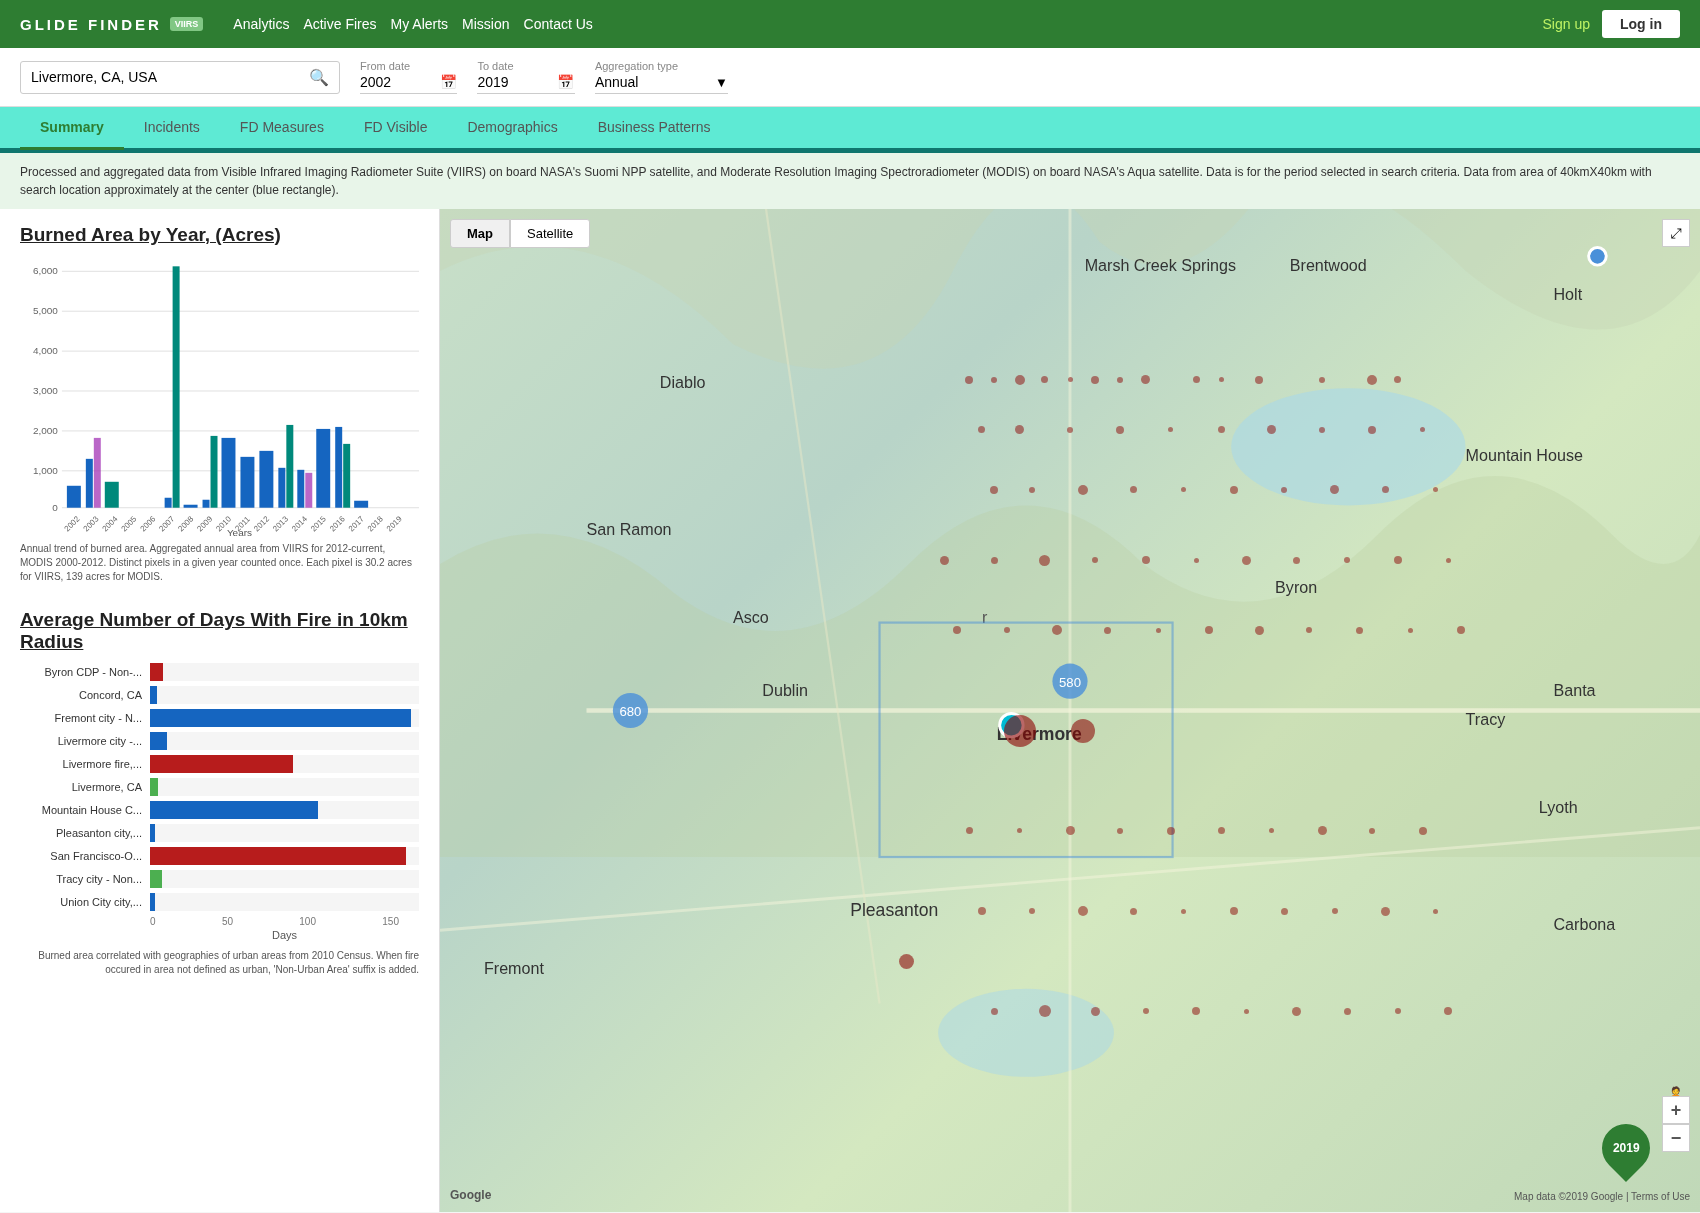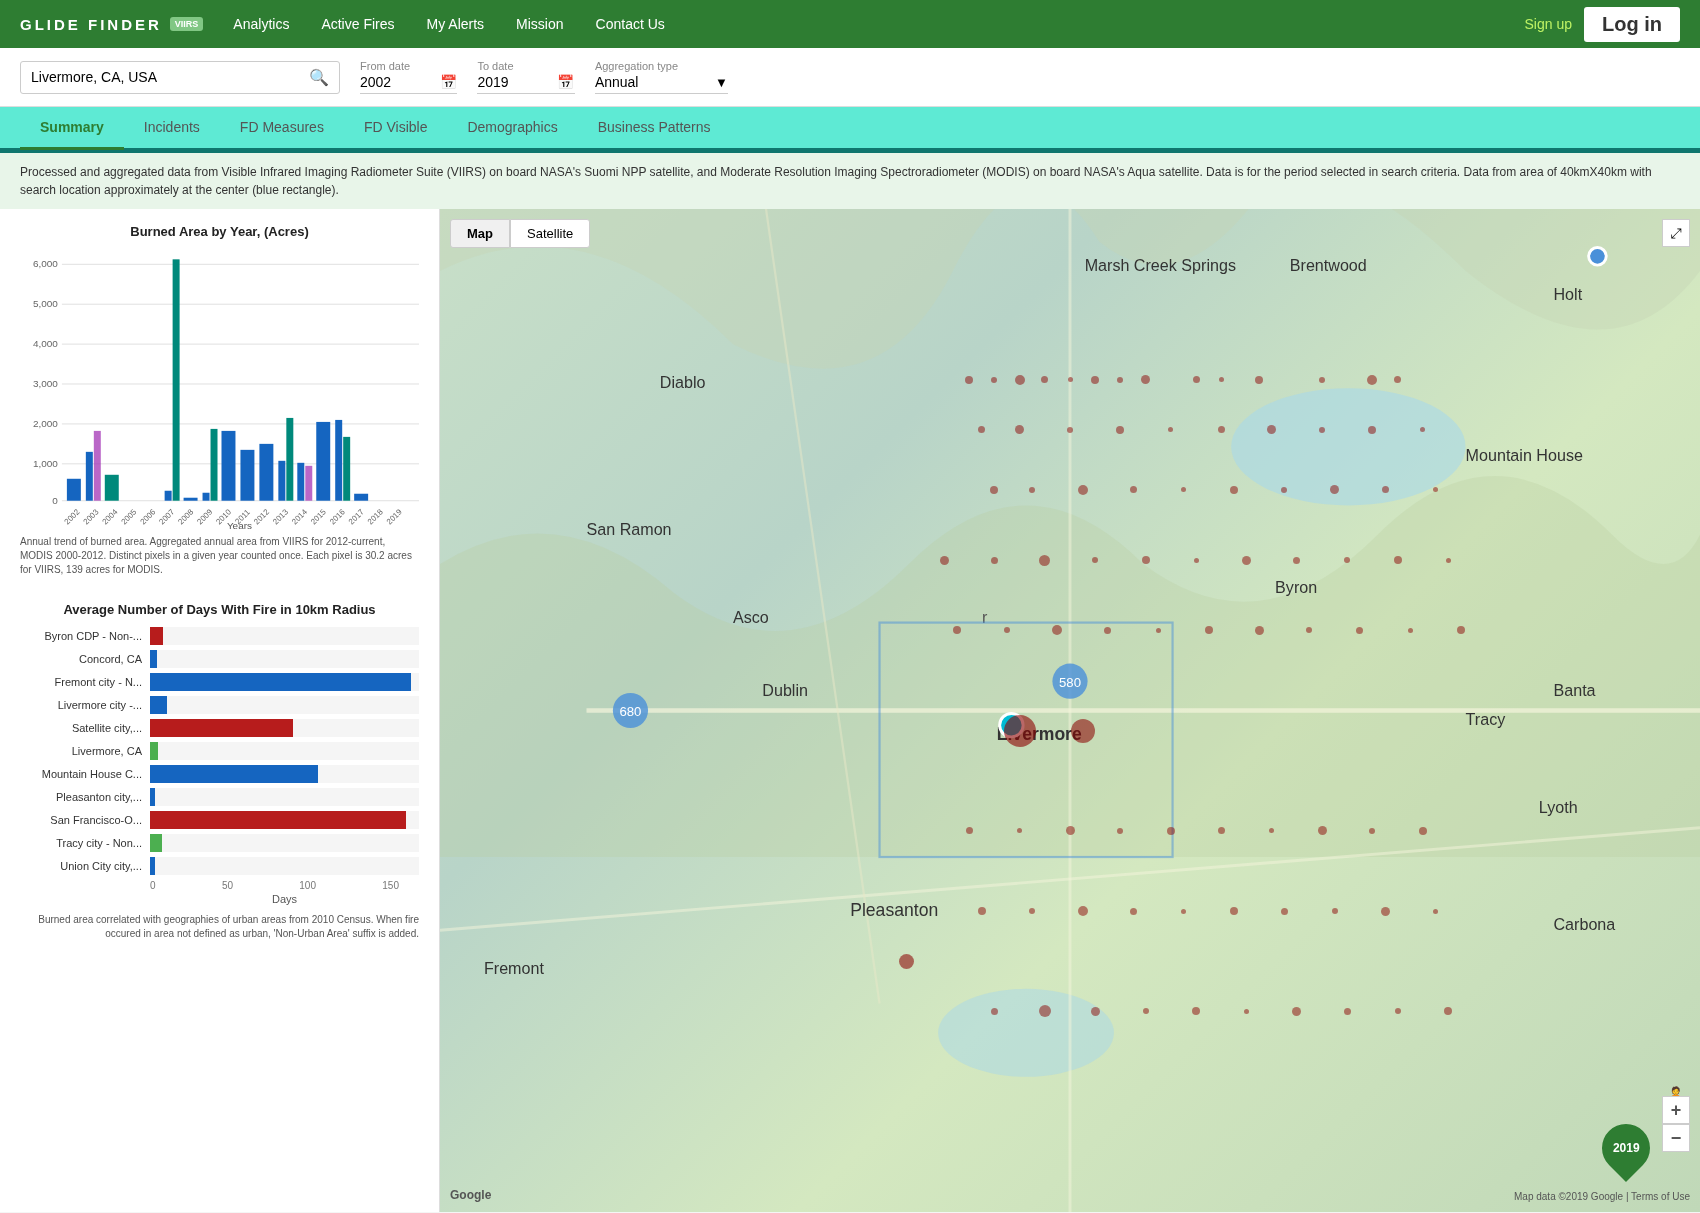--- a/index.html
+++ b/index.html
@@ -24,21 +24,21 @@
       background: #81c784;
       color: white;
       font-size: 9px;
       padding: 2px 5px;
       border-radius: 3px;
       margin-right: 30px;
       font-weight: bold;
     }
     .nav-links {
       display: flex;
-      gap: 32px;
+      gap: 14px;
       flex: 1;
     }
     .nav-link {
       color: white;
       font-size: 14px;
       cursor: pointer;
       text-decoration: none;
     }
     .header-actions {
       display: flex;
@@ -51,21 +51,21 @@
       cursor: pointer;
       background: none;
       border: none;
     }
     .login-btn {
       background: white;
       color: #333;
       border: none;
       padding: 6px 18px;
       border-radius: 3px;
-      font-size: 20px;
+      font-size: 14px;
       font-weight: bold;
       cursor: pointer;
     }
 
     
     .search-bar {
       background: white;
       padding: 12px 20px;
       display: flex;
       align-items: center;
@@ -181,25 +181,26 @@
       overflow-y: auto;
       border-right: 1px solid #ddd;
       padding-bottom: 20px;
     }
 
     
     .chart-section {
       padding: 15px 20px 10px;
     }
     .chart-title {
-      font-size: 13px;
-      font-weight: bold;
-      text-align: center;
+      font-size: 19px;
+      font-weight: bold;
+      text-align: left;
       margin-bottom: 10px;
       color: #222;
+      text-decoration: underline;
     }
     .bar-chart-container {
       position: relative;
       height: 280px;
     }
     .bar-chart-svg {
       width: 100%;
       height: 100%;
     }
     .chart-note {
@@ -560,21 +561,21 @@
               <div class="hbar-fill" style="width: 96.875%; background: rgb(21, 101, 192);"></div>
             </div>
           </div>
           <div class="hbar-row">
             <div class="hbar-label">Livermore city -...</div>
             <div class="hbar-track" style="width: 250px;">
               <div class="hbar-fill" style="width: 6.25%; background: rgb(21, 101, 192);"></div>
             </div>
           </div>
           <div class="hbar-row">
-            <div class="hbar-label">Satellite city,...</div>
+            <div class="hbar-label">Livermore fire,...</div>
             <div class="hbar-track" style="width: 250px;">
               <div class="hbar-fill" style="width: 53.125%; background: rgb(183, 28, 28);"></div>
             </div>
           </div>
           <div class="hbar-row">
             <div class="hbar-label">Livermore, CA</div>
             <div class="hbar-track" style="width: 250px;">
               <div class="hbar-fill" style="width: 3.125%; background: rgb(76, 175, 80);"></div>
             </div>
           </div>

